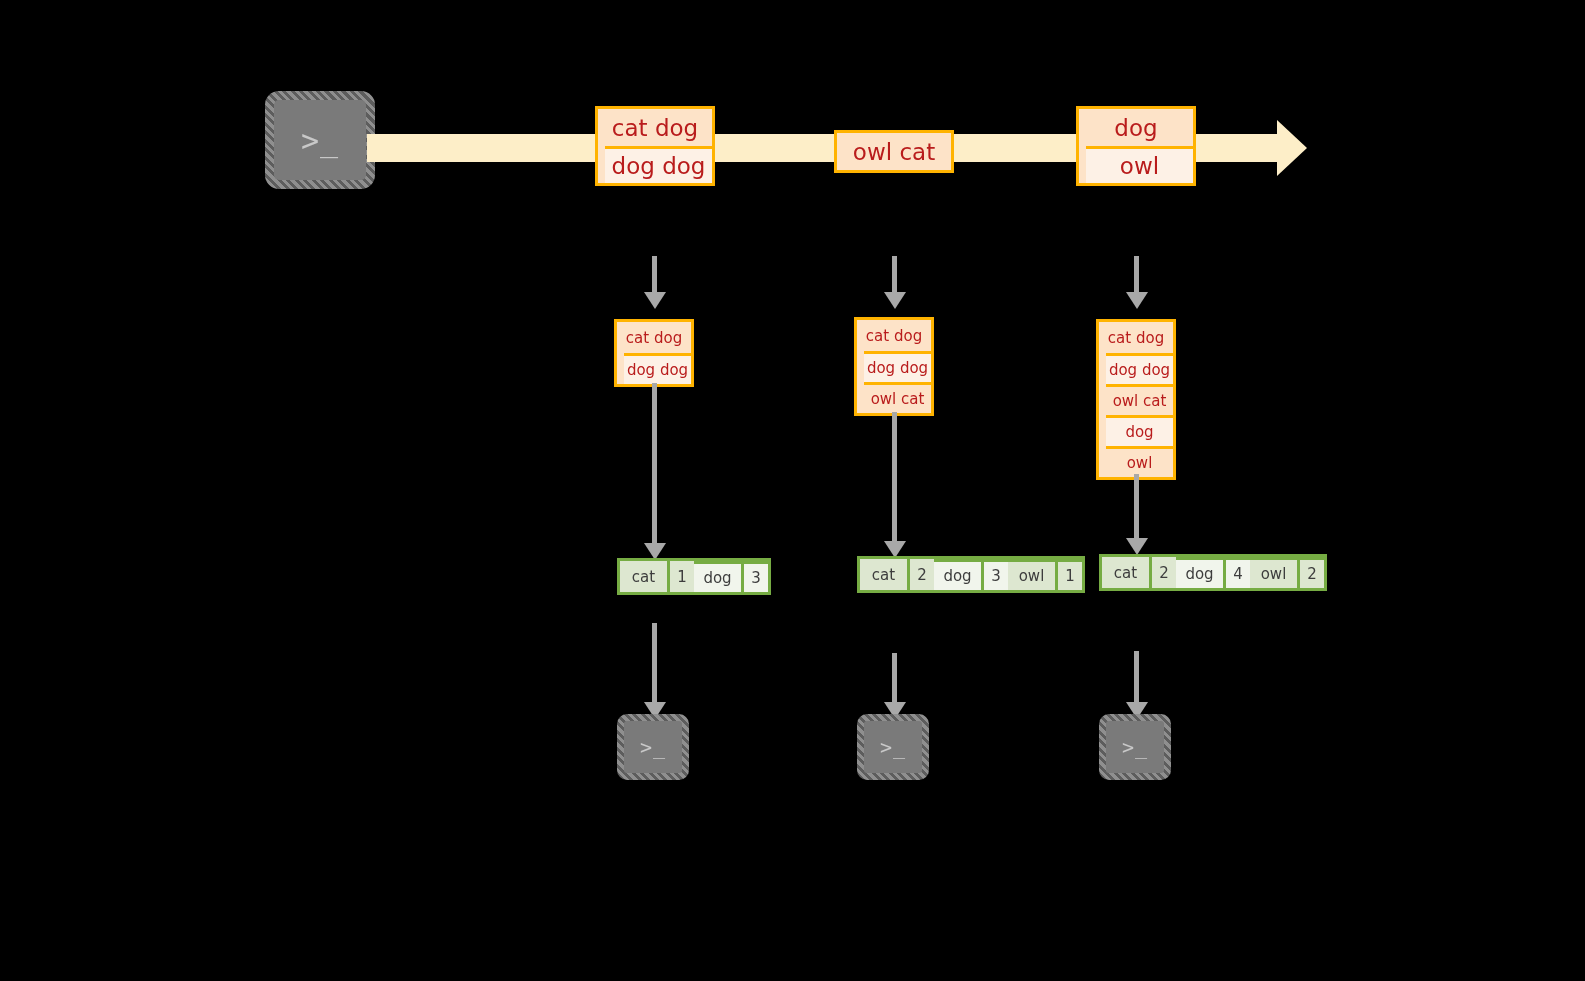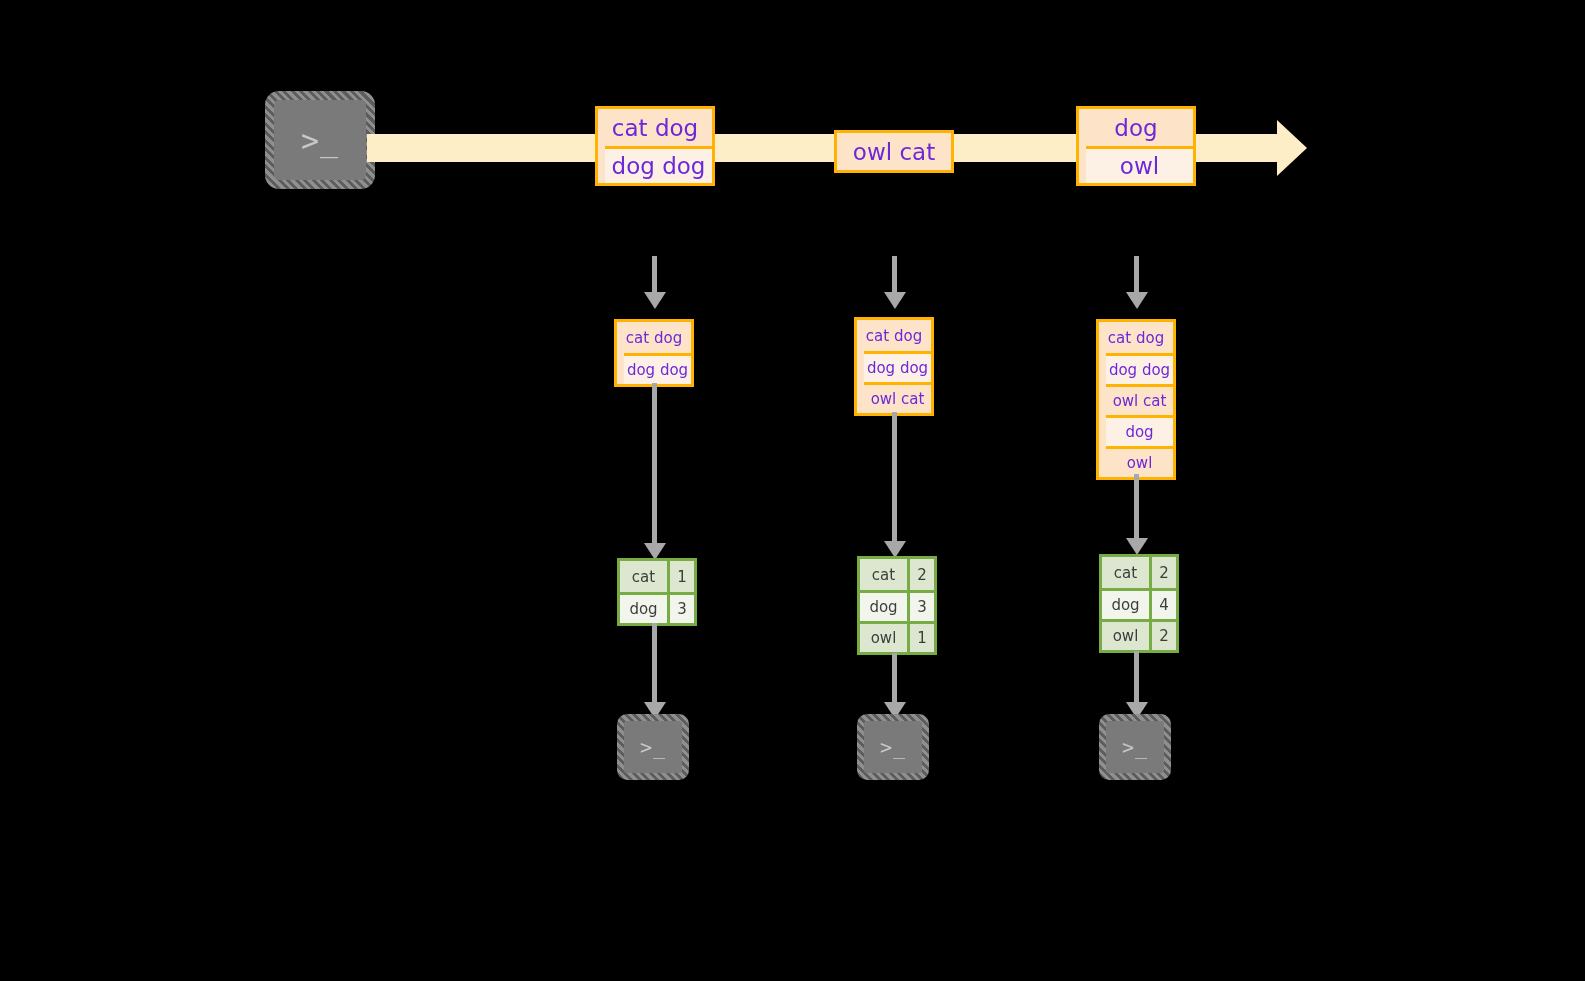--- a/index.html
+++ b/index.html
@@ -51,40 +51,40 @@
 
   
   .rec{
     position:absolute;box-sizing:border-box;
     border:3px solid #ffb300;
     background:#fde3c8;
   }
   .rec .cell{
     box-sizing:border-box;
     display:flex;align-items:center;justify-content:center;
-    color:#6d28d9;white-space:nowrap;
+    color:#b91c1c;white-space:nowrap;
   }
   .rec .cell.alt{background:#fdf1e6;}
   .rec .cell.base{background:#fde3c8;}
   .rec .cell + .cell{border-top:3px solid #ffb300;margin-left:7px;}
 
   
   .rec.big{width:120px;}
   .rec.big .cell{height:37px;font-size:23px;}
 
   
   .rec.buf{width:80px;}
   .rec.buf .cell{height:31px;font-size:15px;}
 
   
   .tbl{
     position:absolute;box-sizing:border-box;
     border:3px solid #76ac43;
     background:#eef3e7;
-    display:flex;flex-direction:column;
+    display:flex;flex-direction:row;
   }
   .tbl .row{display:flex;box-sizing:border-box;height:31px;}
   .tbl .row + .row{border-top:3px solid #76ac43;}
   .tbl .row .k,
   .tbl .row .v{
     box-sizing:border-box;
     display:flex;align-items:center;justify-content:center;
     color:#3d3d3d;font-size:15px;white-space:nowrap;
   }
   .tbl .row .k{width:47px;}

